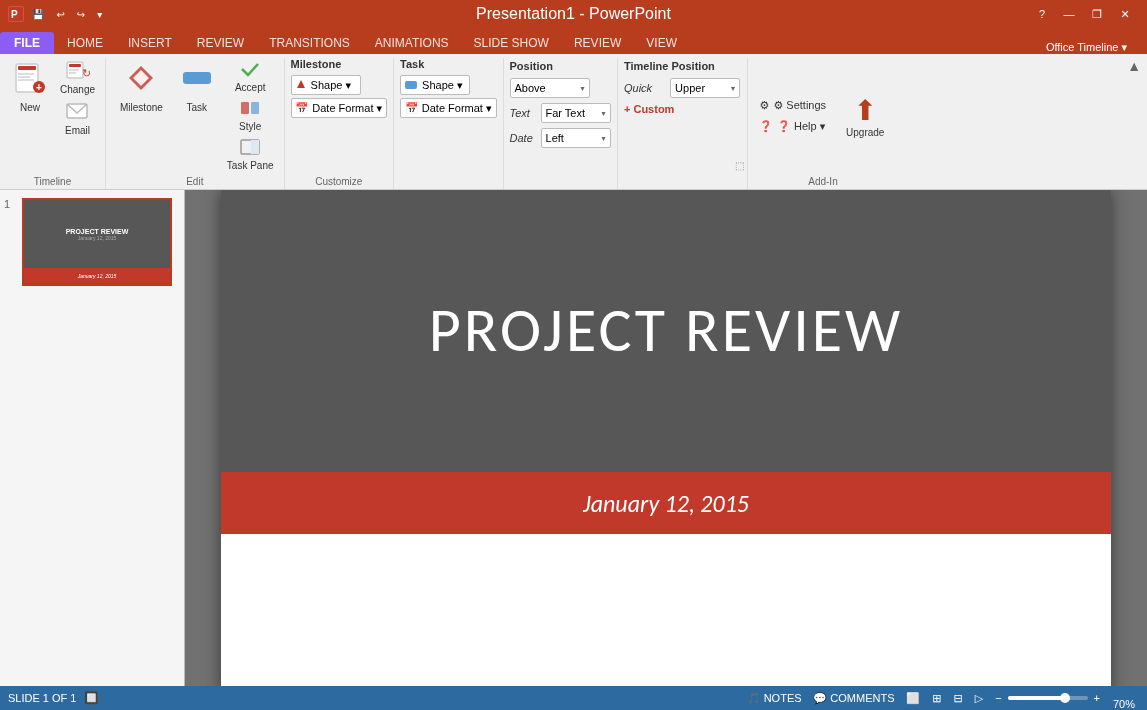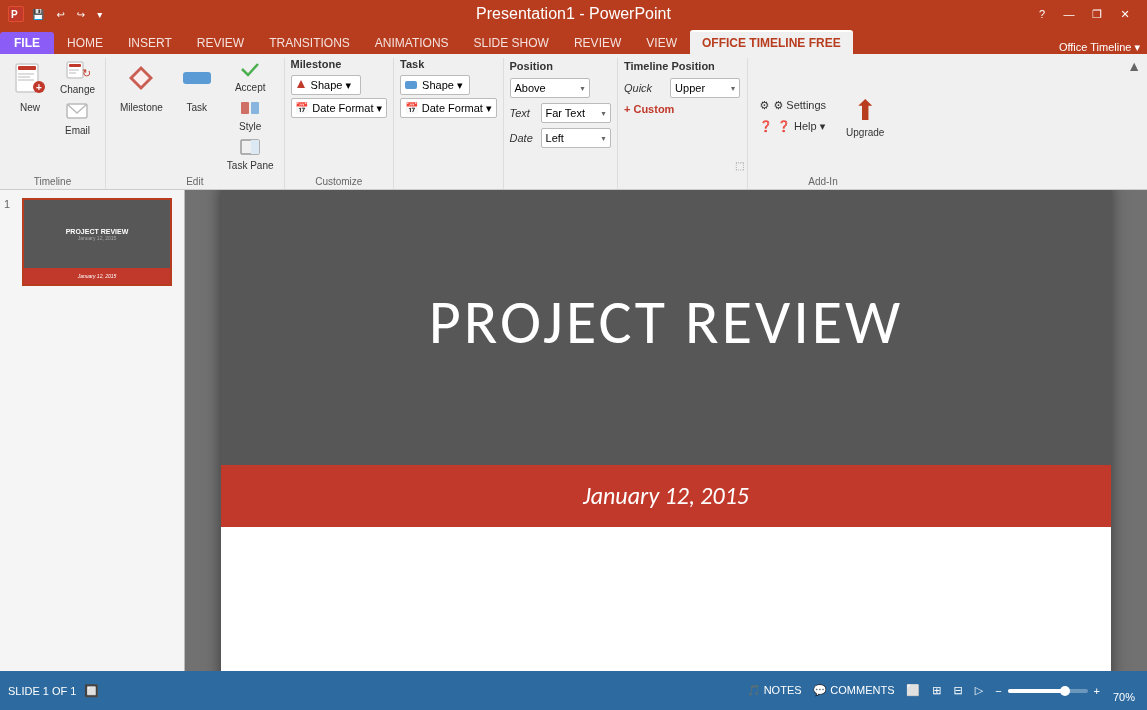--- a/index.html
+++ b/index.html
@@ -120,21 +120,21 @@
       background: #c0392b; width: 100%; height: 62px; display: flex; align-items: center; justify-content: center;
     }
     .slide-date {
       color: #fff; font-size: 24px; font-style: italic;
       font-family: 'Calibri', 'Segoe UI', Arial, sans-serif;
     }
     .slide-white-bottom { background: #fff; flex: 1; }
 
     
     .status-bar {
-      height: 39px; background: #2d6a9f; display: flex; align-items: center; justify-content: space-between;
+      height: 24px; background: #2d6a9f; display: flex; align-items: center; justify-content: space-between;
       padding: 0 8px; flex-shrink: 0;
     }
     .status-left { display: flex; align-items: center; gap: 8px; }
     .status-text { color: #fff; font-size: 11px; }
     .status-icon { color: #fff; font-size: 12px; cursor: pointer; }
     .status-right { display: flex; align-items: center; gap: 6px; }
     .status-btn { color: #fff; font-size: 11px; cursor: pointer; padding: 0 3px; }
     .zoom-slider { display: flex; align-items: center; gap: 3px; }
     .zoom-track { width: 80px; height: 4px; background: rgba(255,255,255,0.3); border-radius: 2px; position: relative; cursor: pointer; }
     .zoom-fill { width: 56px; height: 4px; background: #fff; border-radius: 2px; }
@@ -175,22 +175,21 @@
 <div class="ribbon-tabs">
   <div class="tab-item file-tab">FILE</div>
   <div class="tab-item">HOME</div>
   <div class="tab-item">INSERT</div>
   <div class="tab-item">REVIEW</div>
   <div class="tab-item">TRANSITIONS</div>
   <div class="tab-item">ANIMATIONS</div>
   <div class="tab-item">SLIDE SHOW</div>
   <div class="tab-item">REVIEW</div>
   <div class="tab-item">VIEW</div>
-  <div class="tab-item ot-tab active-ot">OFFICE TIMELINE FREE</div>
-  <div style="margin-left: auto; display: flex; padding-right: 7px;">
+  <div style="margin-left: auto; display: flex; padding-right: 20px;">
     <span style="font-size:11px; color: #fff; cursor:pointer;">Office Timeline ▾</span>
   </div>
 </div>
 
 <div class="ribbon">
 
   <div class="ribbon-group">
     <div class="ribbon-group-content">
       <div class="rb-btn-large">
         <div class="icon">

